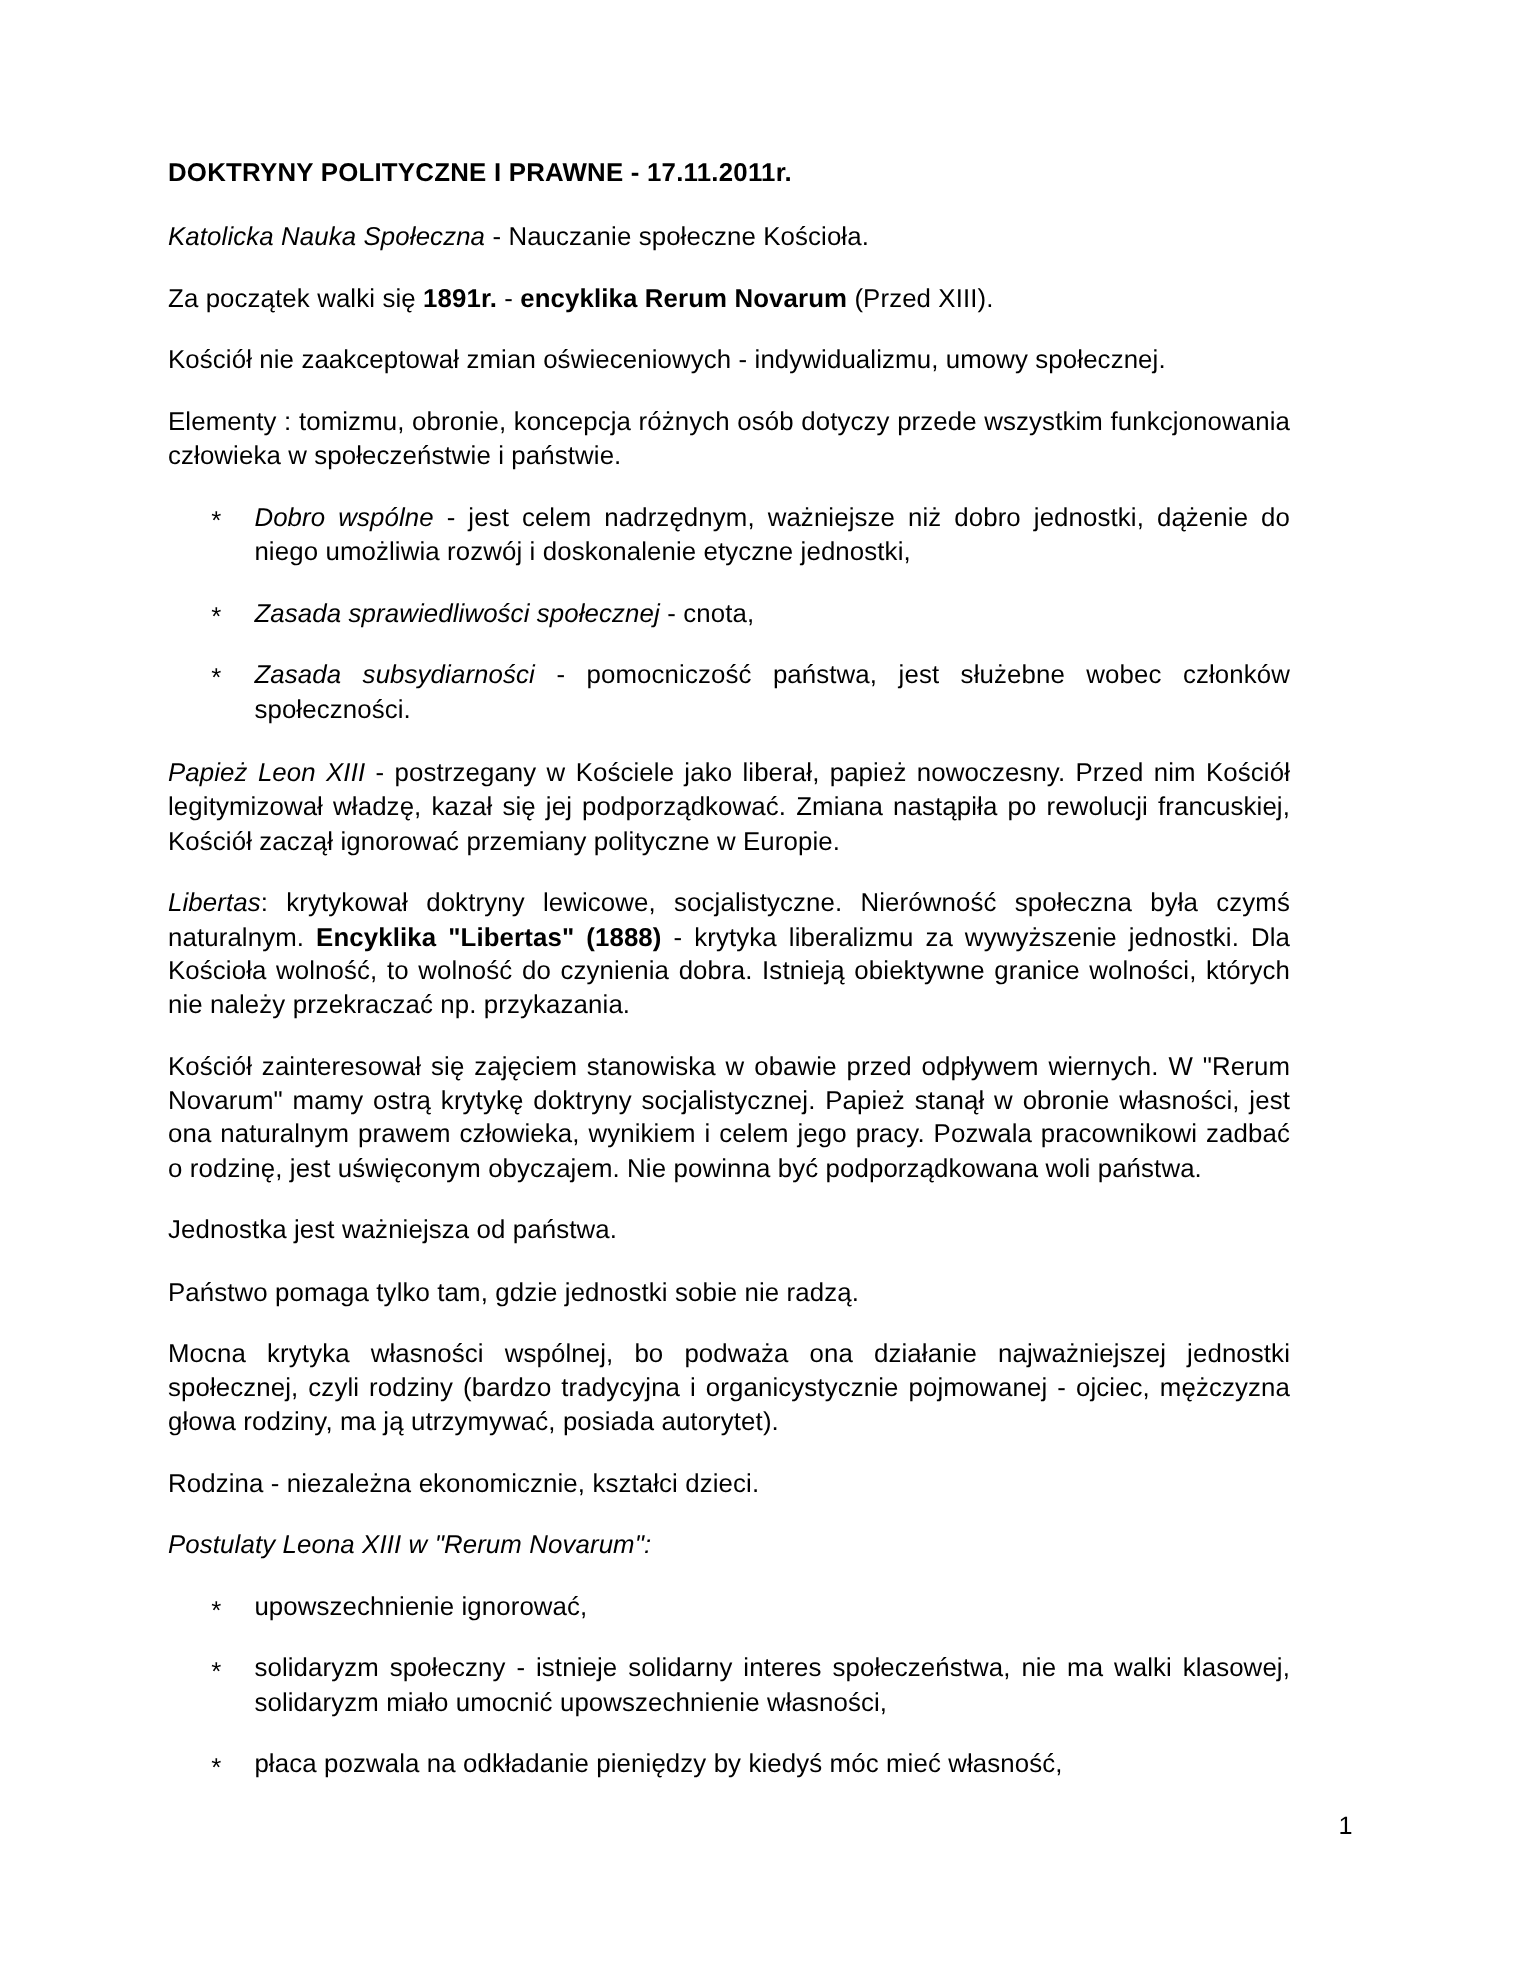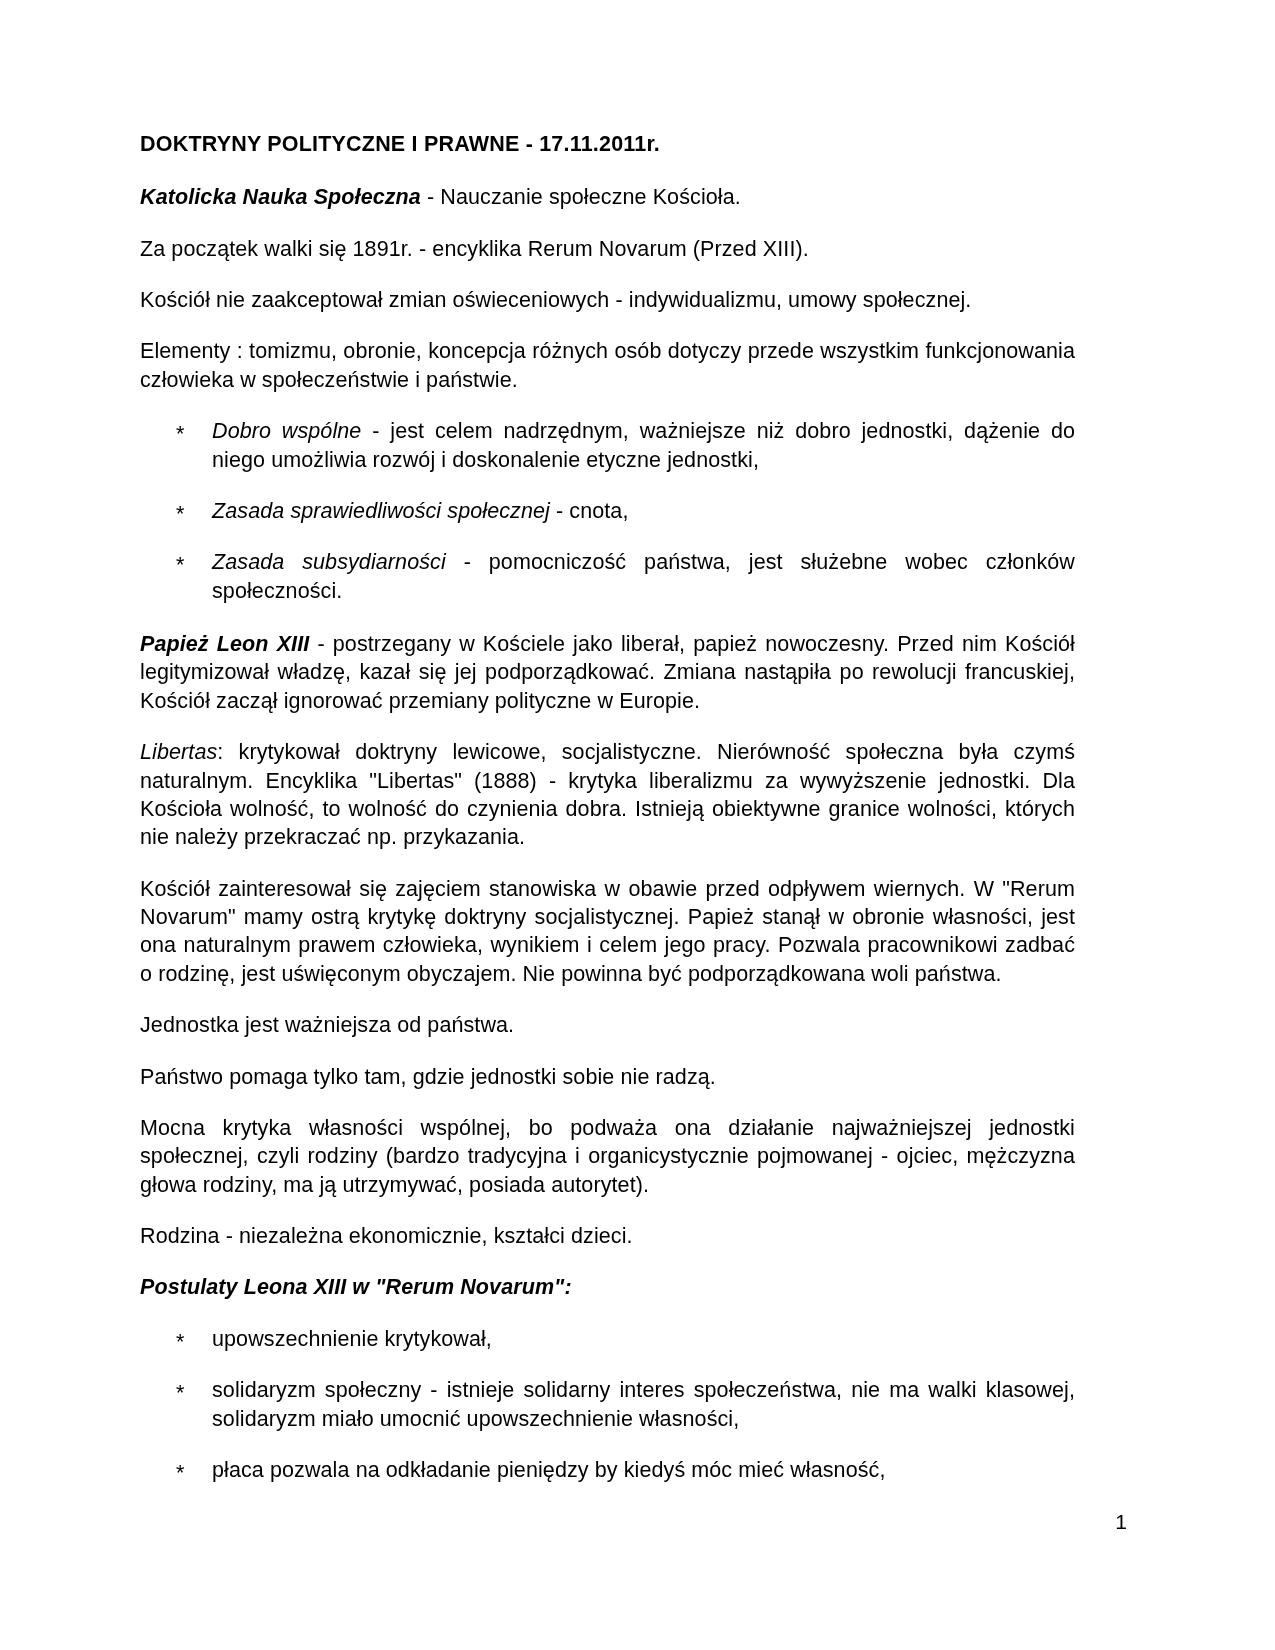--- a/index.html
+++ b/index.html
@@ -37,23 +37,23 @@
     margin: 0 0 26px 0;
   }
   .para {
     font-size: 21.5px;
     line-height: 1.32;
     text-align: justify;
     margin: 0 0 23px 0;
     letter-spacing: 0.1px;
   }
 
-  .b  { font-weight: normal; }
+  .b  { font-weight: bold; }
   .i  { font-style: italic; }
-  .bi { font-weight: bold; font-style: italic; }
+  .bi { font-weight: normal; font-style: italic; }
 
   
   .bullets {
     margin: 0 0 23px 0;
     padding: 0;
     list-style: none;
   }
   .bullets li {
     position: relative;
     padding-left: 72px;
@@ -135,21 +135,21 @@
 
     <p class="para">Rodzina - niezależna ekonomicznie, kształci dzieci.</p>
 
     <p class="para">
       <span class="bi">Postulaty Leona XIII w "Rerum Novarum":</span>
     </p>
 
     <ul class="bullets">
       <li>
         <span class="marker">*</span>
-        <span>upowszechnienie krytykował,</span>
+        <span>upowszechnienie ignorować,</span>
       </li>
       <li>
         <span class="marker">*</span>
         <span>solidaryzm społeczny - istnieje solidarny interes społeczeństwa, nie ma walki klasowej, solidaryzm miało umocnić upowszechnienie własności,</span>
       </li>
       <li>
         <span class="marker">*</span>
         <span>płaca pozwala na odkładanie pieniędzy by kiedyś móc mieć własność,</span>
       </li>
     </ul>

